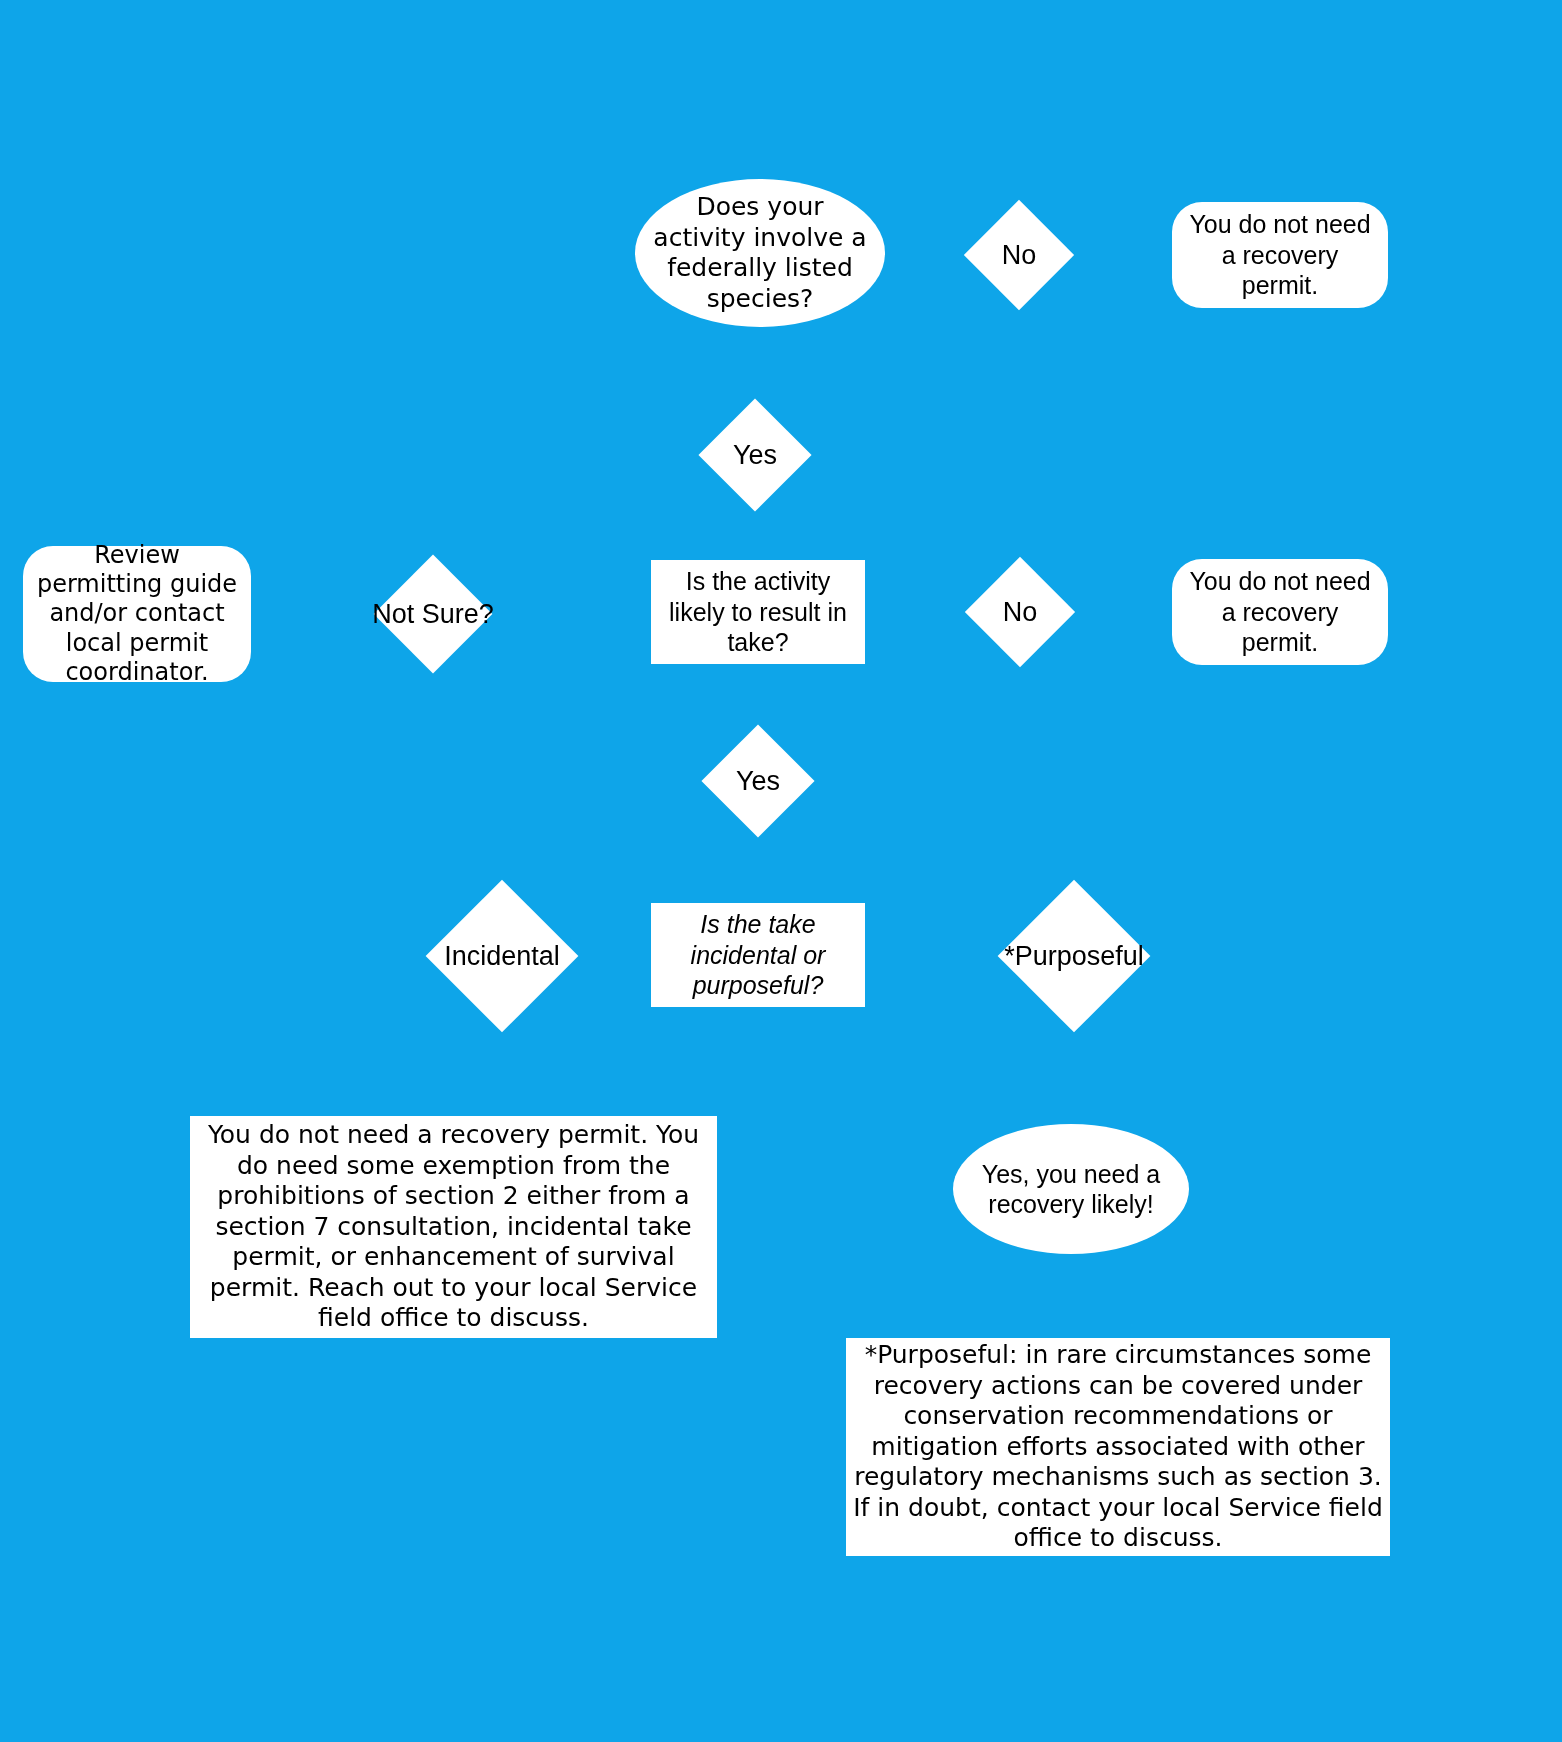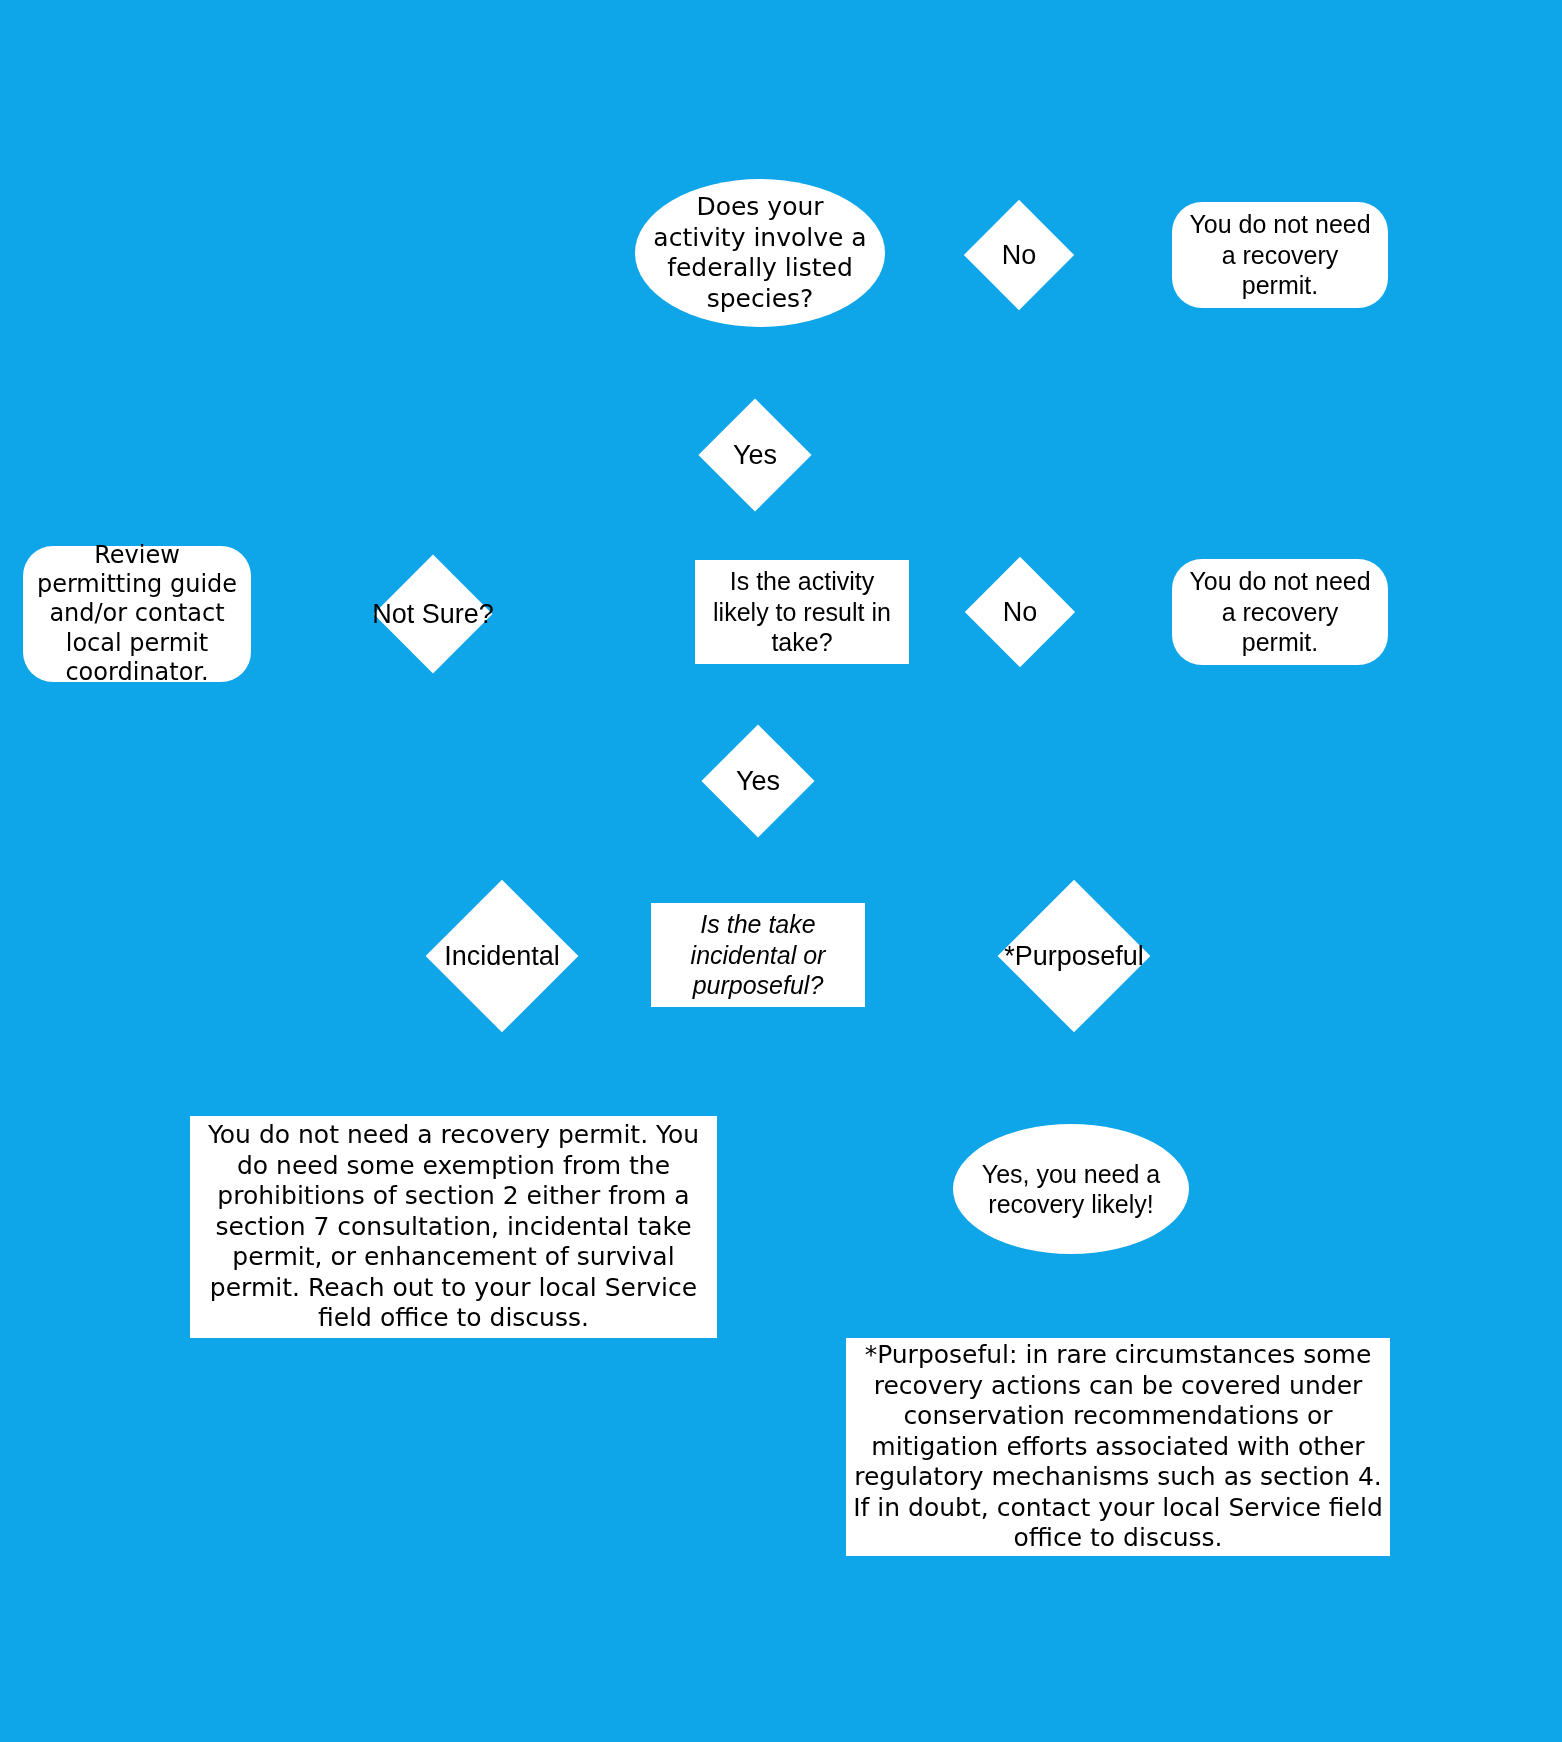--- a/index.html
+++ b/index.html
@@ -83,21 +83,21 @@
   </div>
 
   <div class="node rounded f-calibri" style="left:23px; top:546px; width:228px; height:136px; font-size:24px; padding:0 10px;">
     <span class="txt">Review permitting guide and/or contact local permit coordinator.</span>
   </div>
 
   <div class="diamond" style="left:391px; top:572px; width:84px; height:84px;">
     <span class="dlabel f-arial" style="font-size:27px;">Not Sure?</span>
   </div>
 
-  <div class="node rect f-arial" style="left:651px; top:560px; width:214px; height:104px; font-size:25px; padding:4px 6px;margin-left:44px;">
+  <div class="node rect f-arial" style="left:651px; top:560px; width:214px; height:104px; font-size:25px; padding:4px 6px;">
     <span class="txt">Is the activity likely to result in take?</span>
   </div>
 
   <div class="diamond" style="left:981px; top:573px; width:78px; height:78px;">
     <span class="dlabel f-arial" style="font-size:27px;">No</span>
   </div>
 
   <div class="node rounded f-arial" style="left:1172px; top:559px; width:216px; height:106px; font-size:25px; padding:0 10px;">
     <span class="txt">You do not need a recovery permit.</span>
   </div>
@@ -120,16 +120,16 @@
 
   <div class="node rect f-calibri" style="left:190px; top:1116px; width:527px; height:222px; font-size:25px; padding:0 14px;">
     <span class="txt">You do not need a recovery permit. You do need some exemption from the prohibitions of section 2 either from a section 7 consultation, incidental take permit, or enhancement of survival permit. Reach out to your local Service field office to discuss.</span>
   </div>
 
   <div class="node ellipse f-arial" style="left:953px; top:1124px; width:236px; height:130px; font-size:25px; padding:0 16px;">
     <span class="txt">Yes, you need a recovery likely!</span>
   </div>
 
   <div class="node rect f-calibri" style="left:846px; top:1338px; width:544px; height:218px; font-size:25px; padding:0 6px;">
-    <span class="txt">*Purposeful: in rare circumstances some recovery actions can be covered under conservation recommendations or mitigation efforts associated with other regulatory mechanisms such as section 4. If in doubt, contact your local Service field office to discuss.</span>
+    <span class="txt">*Purposeful: in rare circumstances some recovery actions can be covered under conservation recommendations or mitigation efforts associated with other regulatory mechanisms such as section 3. If in doubt, contact your local Service field office to discuss.</span>
   </div>
 
 </div>
 
 </body></html>

